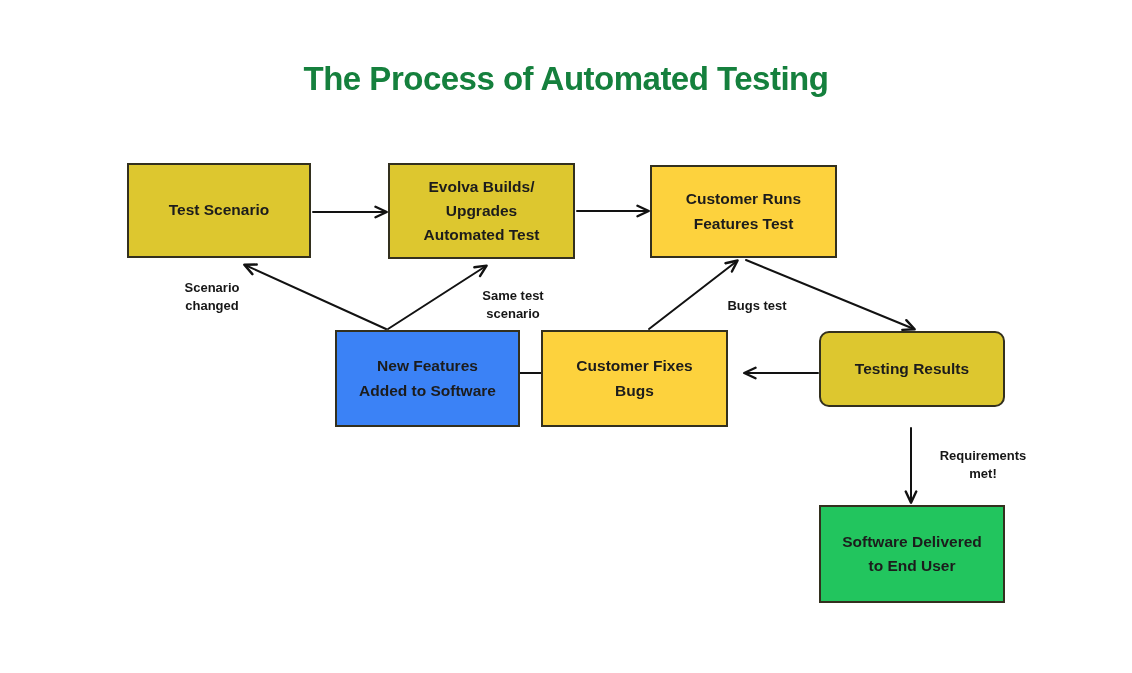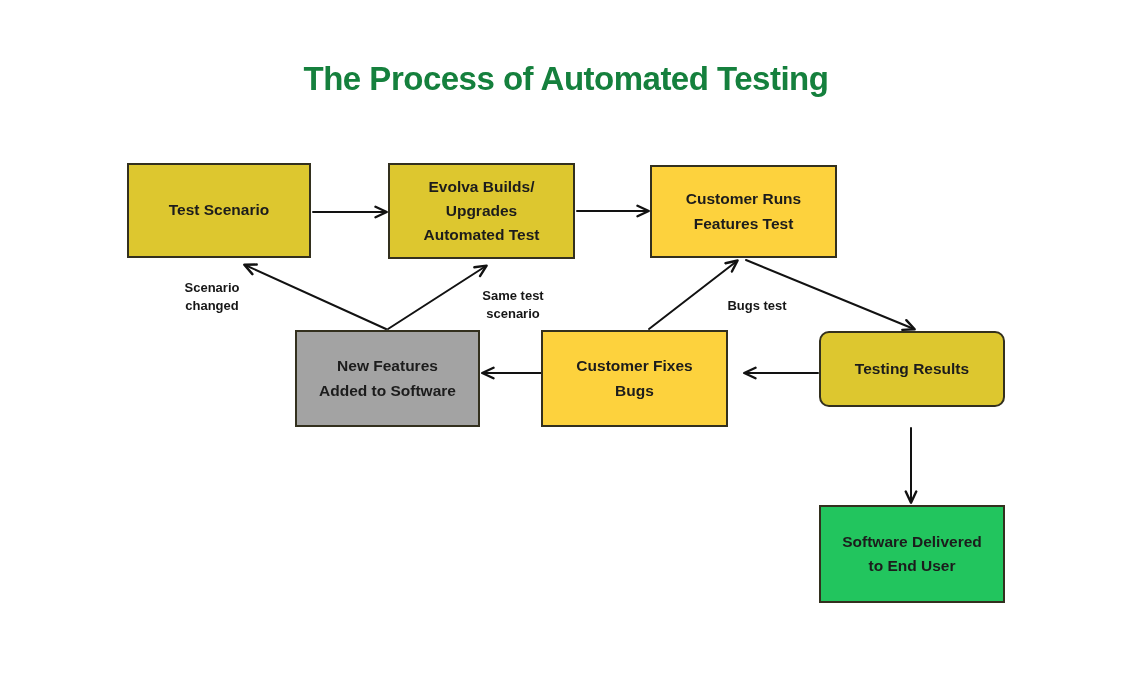--- a/index.html
+++ b/index.html
@@ -99,33 +99,35 @@
 
   <div class="node node-test-scenario" style="background-color: rgb(221, 199, 47);">Test Scenario</div>
 
   <div class="node node-evolva" style="background-color: rgb(221, 199, 47);">Evolva Builds/
 Upgrades
 Automated Test</div>
 
   <div class="node node-customer-runs" style="background-color: rgb(253, 210, 61);">Customer Runs
 Features Test</div>
 
-  <div class="node node-new-features" style="background-color: #a3a3a3;">New Features
+  <div class="node node-new-features" style="background-color: #3b82f6; margin-left: 40px;">New Features
 Added to Software</div>
 
   <div class="node node-customer-fixes" style="background-color: rgb(253, 210, 61);">Customer Fixes
 Bugs</div>
 
   <div class="node node-testing-results" style="background-color: rgb(221, 199, 47);">Testing Results</div>
 
   <div class="node node-software-delivered" style="background-color: #22c55e;">Software Delivered
 to End User</div>
 
   <div class="edge-label label-scenario-changed">Scenario
 changed</div>
 
   <div class="edge-label label-same-test">Same test
 scenario</div>
 
   <div class="edge-label label-bugs-found">Bugs test</div>
 
+  <div class="edge-label label-requirements-met">Requirements
+met!</div>
 
 </div>
 
 </body></html>

